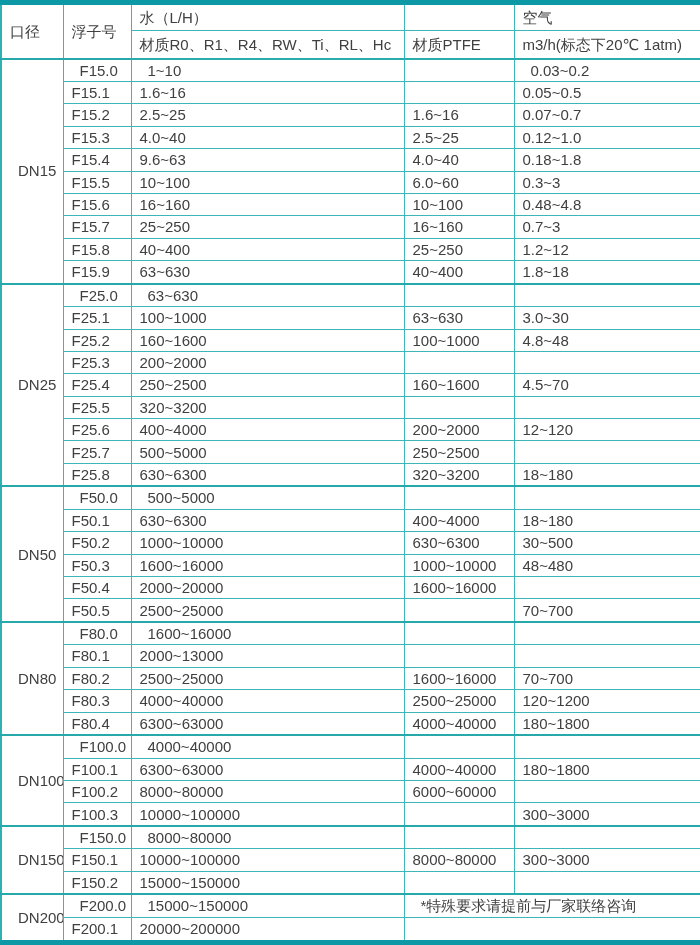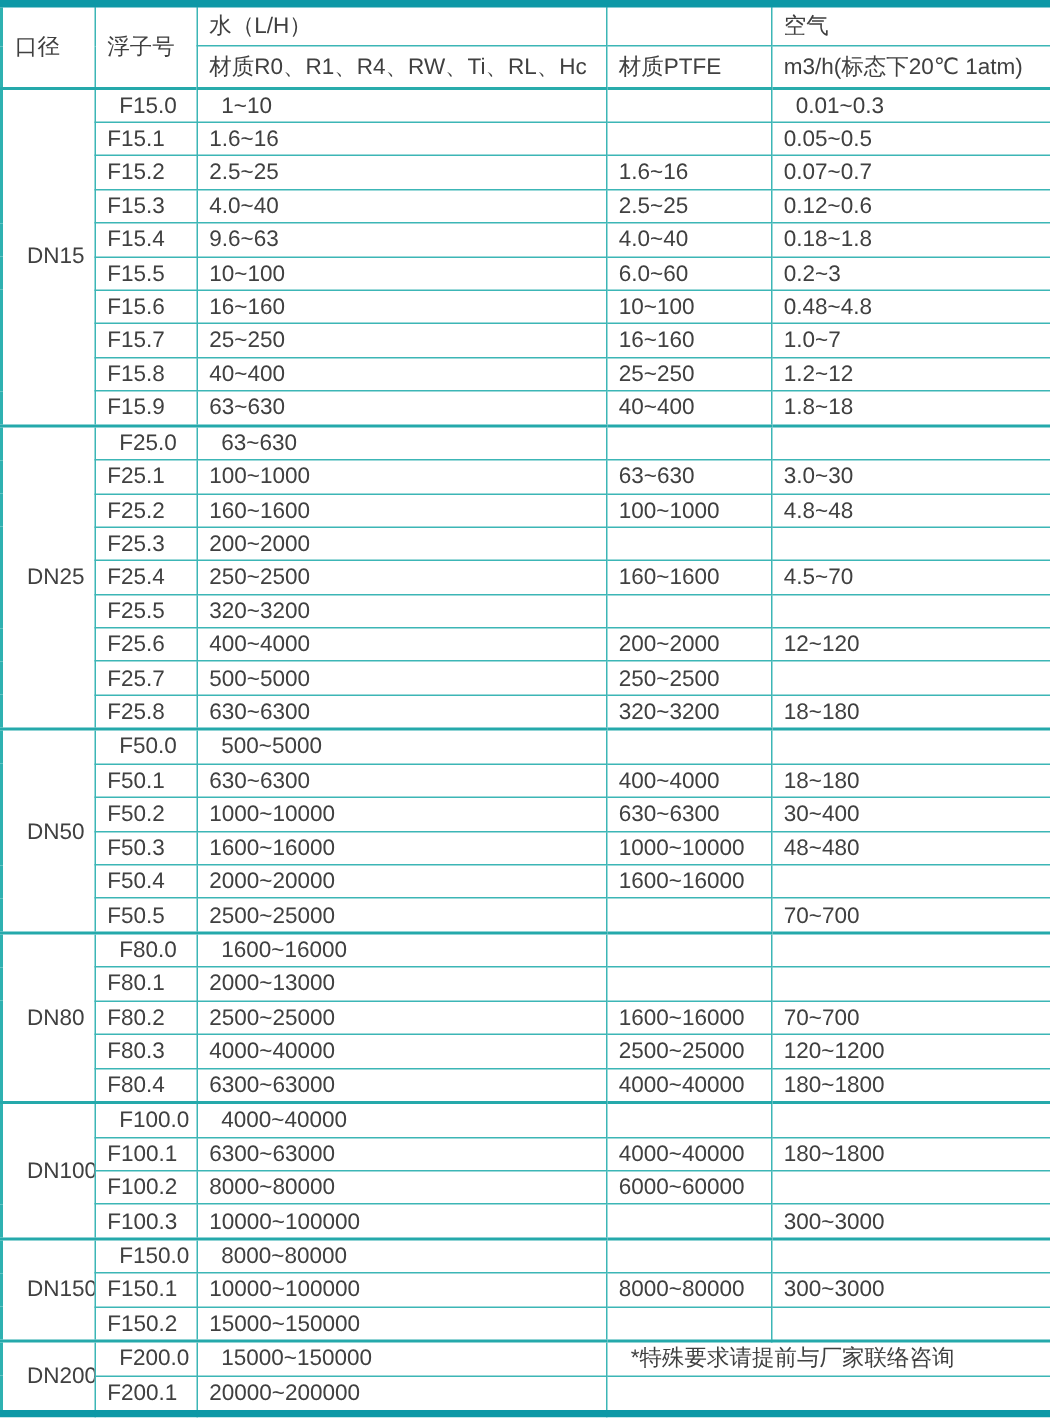--- a/index.html
+++ b/index.html
@@ -53,63 +53,63 @@
       <th>材质PTFE</th>
       <th>m3/h(标态下20℃ 1atm)</th>
     </tr>
   </thead>
   <tbody>
       <tr class="section-start">
         <td class="col-diameter" rowspan="10">DN15</td>
         <td class="col-float">F15.0</td>
         <td class="col-water">1~10</td>
         <td class="col-ptfe"></td>
-        <td class="col-air">0.01~0.3</td>
+        <td class="col-air">0.03~0.2</td>
       </tr>
       <tr>
         <td class="col-float">F15.1</td>
         <td class="col-water">1.6~16</td>
         <td class="col-ptfe"></td>
         <td class="col-air">0.05~0.5</td>
       </tr>
       <tr>
         <td class="col-float">F15.2</td>
         <td class="col-water">2.5~25</td>
         <td class="col-ptfe">1.6~16</td>
         <td class="col-air">0.07~0.7</td>
       </tr>
       <tr>
         <td class="col-float">F15.3</td>
         <td class="col-water">4.0~40</td>
         <td class="col-ptfe">2.5~25</td>
-        <td class="col-air">0.12~0.6</td>
+        <td class="col-air">0.12~1.0</td>
       </tr>
       <tr>
         <td class="col-float">F15.4</td>
         <td class="col-water">9.6~63</td>
         <td class="col-ptfe">4.0~40</td>
         <td class="col-air">0.18~1.8</td>
       </tr>
       <tr>
         <td class="col-float">F15.5</td>
         <td class="col-water">10~100</td>
         <td class="col-ptfe">6.0~60</td>
-        <td class="col-air">0.2~3</td>
+        <td class="col-air">0.3~3</td>
       </tr>
       <tr>
         <td class="col-float">F15.6</td>
         <td class="col-water">16~160</td>
         <td class="col-ptfe">10~100</td>
         <td class="col-air">0.48~4.8</td>
       </tr>
       <tr>
         <td class="col-float">F15.7</td>
         <td class="col-water">25~250</td>
         <td class="col-ptfe">16~160</td>
-        <td class="col-air">1.0~7</td>
+        <td class="col-air">0.7~3</td>
       </tr>
       <tr>
         <td class="col-float">F15.8</td>
         <td class="col-water">40~400</td>
         <td class="col-ptfe">25~250</td>
         <td class="col-air">1.2~12</td>
       </tr>
       <tr>
         <td class="col-float">F15.9</td>
         <td class="col-water">63~630</td>
@@ -181,21 +181,21 @@
       <tr>
         <td class="col-float">F50.1</td>
         <td class="col-water">630~6300</td>
         <td class="col-ptfe">400~4000</td>
         <td class="col-air">18~180</td>
       </tr>
       <tr>
         <td class="col-float">F50.2</td>
         <td class="col-water">1000~10000</td>
         <td class="col-ptfe">630~6300</td>
-        <td class="col-air">30~400</td>
+        <td class="col-air">30~500</td>
       </tr>
       <tr>
         <td class="col-float">F50.3</td>
         <td class="col-water">1600~16000</td>
         <td class="col-ptfe">1000~10000</td>
         <td class="col-air">48~480</td>
       </tr>
       <tr>
         <td class="col-float">F50.4</td>
         <td class="col-water">2000~20000</td>

